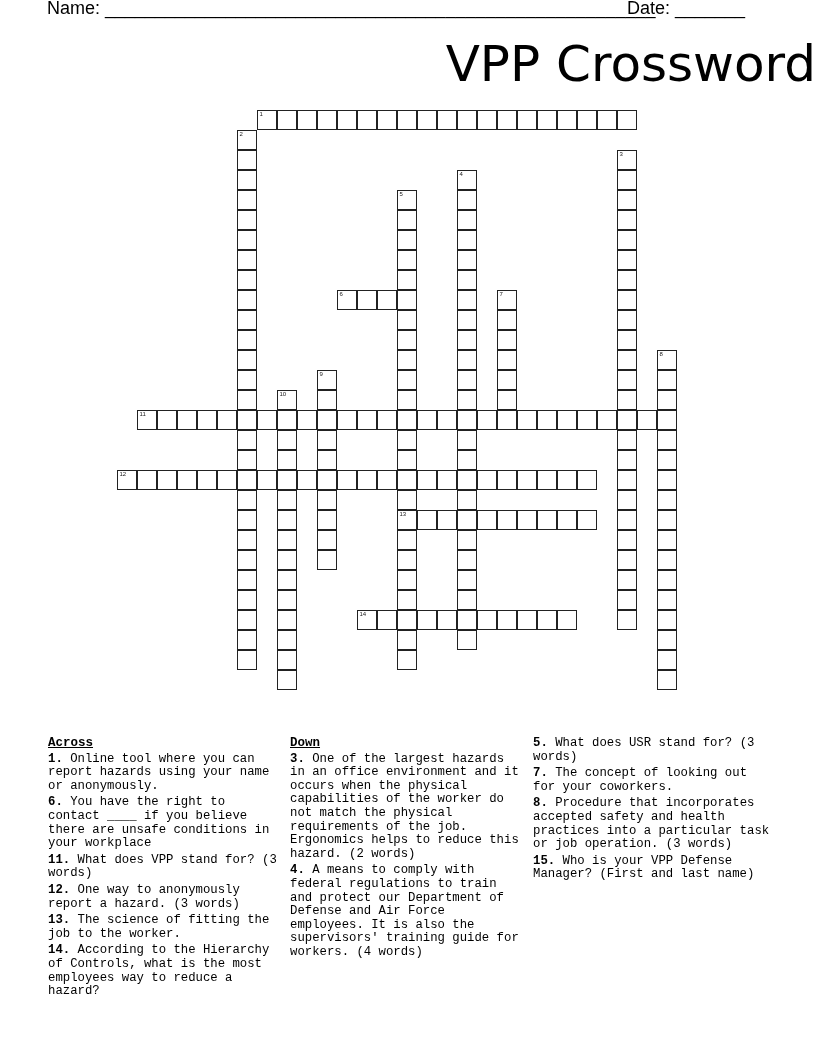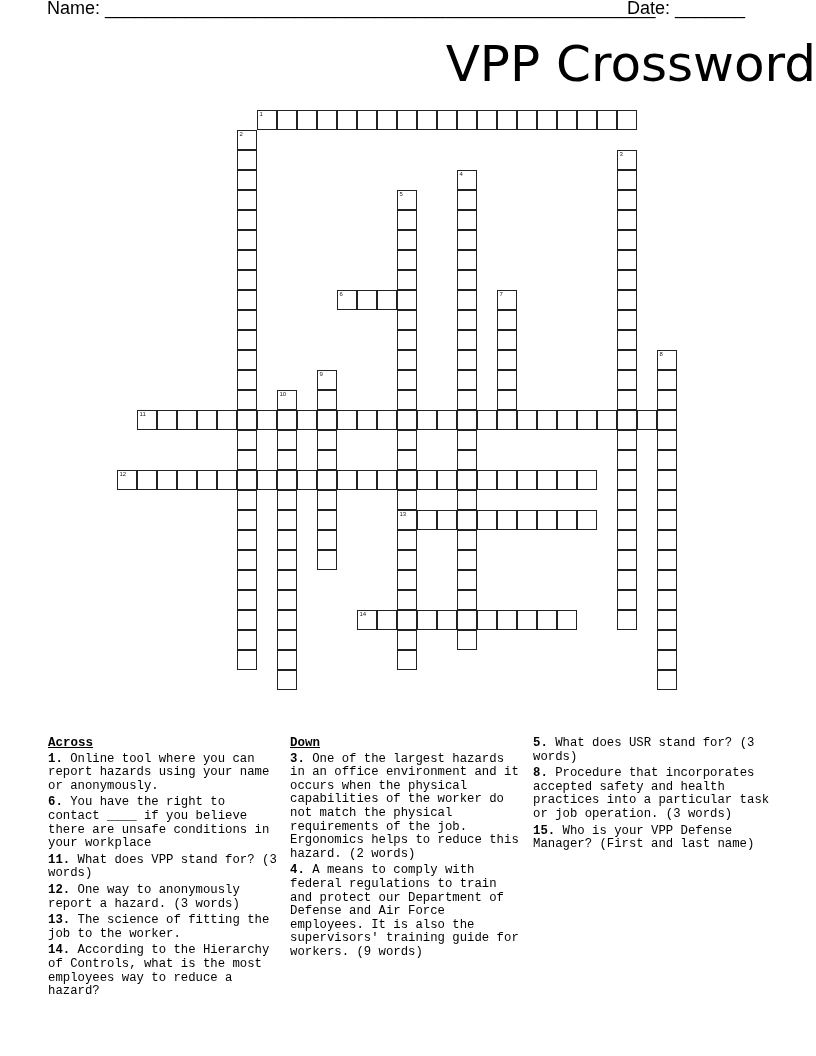--- a/index.html
+++ b/index.html
@@ -289,20 +289,21 @@
   <div class="clue"><b>6.</b><span> You have the right to contact ____ if you believe there are unsafe conditions in your workplace</span></div>
   <div class="clue"><b>11.</b><span> What does VPP stand for? (3 words)</span></div>
   <div class="clue"><b>12.</b><span> One way to anonymously report a hazard. (3 words)</span></div>
   <div class="clue"><b>13.</b><span> The science of fitting the job to the worker.</span></div>
   <div class="clue"><b>14.</b><span> According to the Hierarchy of Controls, what is the most employees way to reduce a hazard?</span></div>
 </div>
 
 <div class="clues" id="col-down">
   <div class="section-title">Down</div>
   <div class="clue"><b>3.</b><span> One of the largest hazards in an office environment and it occurs when the physical capabilities of the worker do not match the physical requirements of the job. Ergonomics helps to reduce this hazard. (2 words)</span></div>
-  <div class="clue"><b>4.</b><span> A means to comply with federal regulations to train and protect our Department of Defense and Air Force employees. It is also the supervisors' training guide for workers. (9 words)</span></div>
+  <div class="clue"><b>4.</b><span> A means to comply with federal regulations to train and protect our Department of Defense and Air Force employees. It is also the supervisors' training guide for workers. (4 words)</span></div>
 </div>
 
 <div class="clues" id="col-down2">
   <div class="clue"><b>5.</b><span> What does USR stand for? (3 words)</span></div>
+  <div class="clue"><b>7.</b><span> The concept of looking out for your coworkers.</span></div>
   <div class="clue"><b>8.</b><span> Procedure that incorporates accepted safety and health practices into a particular task or job operation. (3 words)</span></div>
   <div class="clue"><b>15.</b><span> Who is your VPP Defense Manager? (First and last name)</span></div>
 </div>
 
 </body></html>

